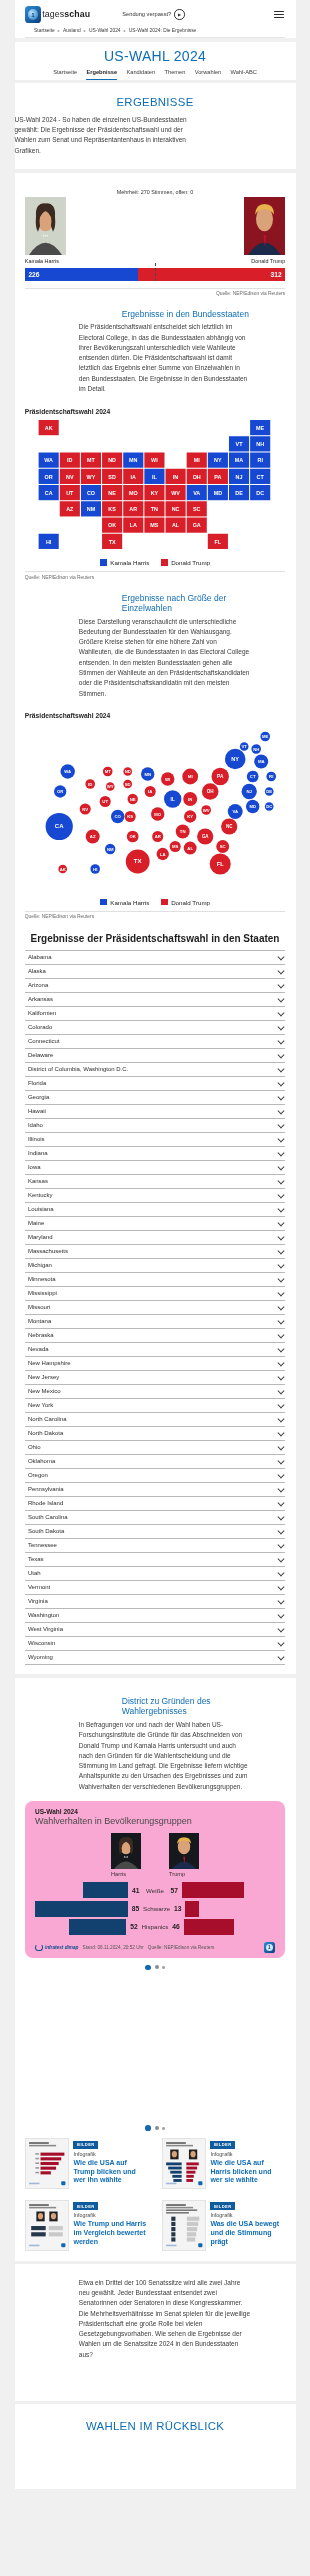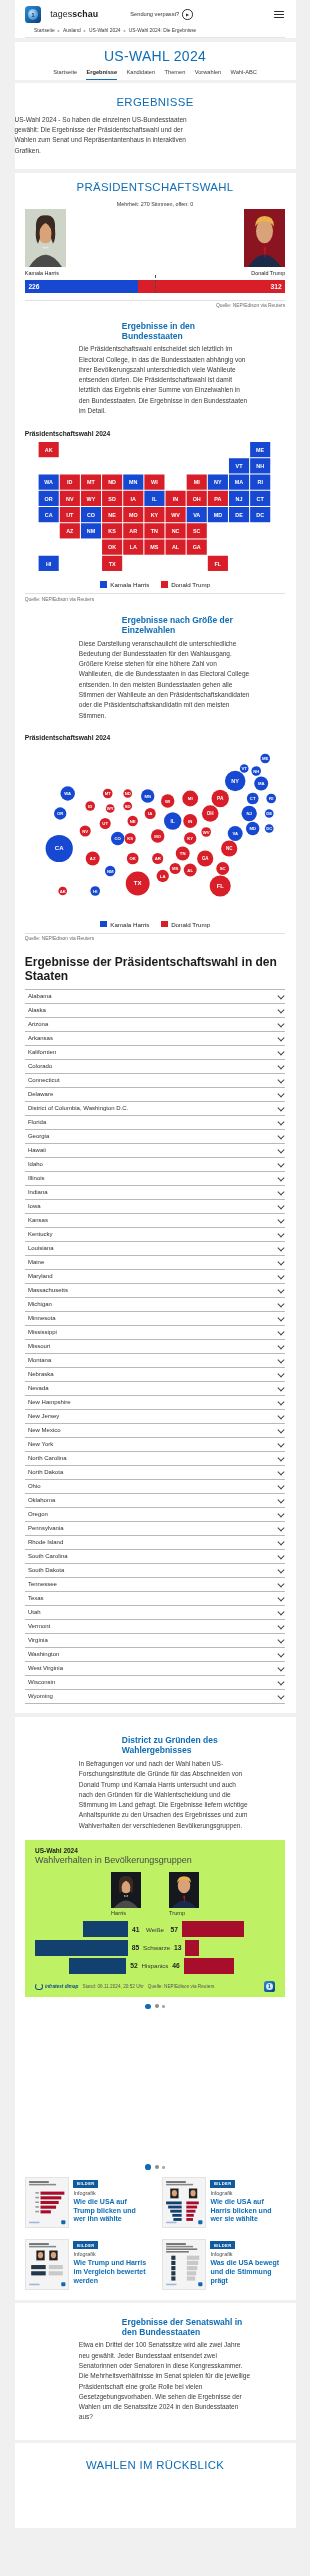--- a/index.html
+++ b/index.html
@@ -4,41 +4,41 @@
 <style>
   html,body{margin:0;padding:0;background:#f0f0f1;font-family:"Liberation Sans",sans-serif;}
   .page{width:310px;margin:0 auto;background:#f0f0f1;overflow:hidden;}
   .sec{margin:0 14.5px 3.6px;background:#fff;}
   .inner{padding:0 10.3px;}
   a,.link{text-decoration:none;color:inherit;cursor:pointer;}
 
   
   .hdr{padding:4.1px 10.3px 0;}
   .hdr-row{display:flex;align-items:center;height:20.7px;}
-  .logo{display:flex;align-items:center;gap:9px;}
+  .logo{display:flex;align-items:center;gap:1px;}
   .logo-box{width:16.5px;height:16.5px;border-radius:3.6px;background:linear-gradient(135deg,#2e8fd8,#0a3d7a);display:flex;align-items:center;justify-content:center;}
   .logo-globe{width:10.3px;height:10.3px;border-radius:50%;background:radial-gradient(circle at 35% 35%,#bfe6ff,#1470b8);display:flex;align-items:center;justify-content:center;color:#0a3d6e;font-weight:bold;font-size:6.2px;}
   .brand{font-size:8.8px;color:#1d1d1d;letter-spacing:0.1px;}
   .brand b{font-weight:700;}
   .sendung{margin-left:32px;display:flex;align-items:center;gap:3.1px;font-size:5.7px;color:#333;}
   .play{width:8.3px;height:8.3px;border:0.7px solid #333;border-radius:50%;display:flex;align-items:center;justify-content:center;font-size:4.1px;color:#333;}
   .burger{margin-left:auto;display:flex;flex-direction:column;gap:1.6px;padding:2.1px 1px;}
   .burger span{display:block;width:10.3px;height:1.2px;background:#2b2b2b;border-radius:0.5px;}
   .crumbs{display:flex;align-items:center;gap:3.1px;font-size:4.9px;color:#3c3c3c;padding:3.1px 0 4.1px 9.3px;border-bottom:0.5px solid #e4e4e4;}
   .crumb-sep{color:#888;font-size:4.1px;}
 
   
   .hub{padding:6.2px 0 0;}
   .hub-title{text-align:center;color:#0f6db6;font-size:14px;letter-spacing:0.3px;font-weight:400;}
   .tabs{display:flex;justify-content:center;gap:9.3px;margin-top:5.7px;padding-bottom:0;}
   .tab{font-size:5.7px;color:#3c3c3c;padding-bottom:3.1px;border-bottom:1px solid transparent;}
   .tab.active{font-weight:700;color:#1d1d1d;border-bottom-color:#0f6db6;}
 
   h2.blue-center{margin:0;text-align:center;color:#0f6db6;font-size:11.4px;font-weight:400;letter-spacing:0.3px;}
-  h3.blue-sub{margin:0 0 3.6px;color:#0f6db6;font-size:8.5px;font-weight:700;padding-left:43px;}
+  h3.blue-sub{margin:0 0 3.6px;color:#0f6db6;font-size:8.5px;font-weight:400;padding-left:43px;}
   .col-text{width:173px;margin-left:54px;}
   .para{font-size:6.5px;line-height:1.58;color:#3a3a3a;margin:0;}
   .sec-pad{padding-top:12.4px;padding-bottom:13.4px;}
 
   
   .ev-wrap{padding:8.3px 10.3px 0;}
   .majority{text-align:center;font-size:5.4px;color:#333;margin-bottom:2.1px;}
   .cand-row{display:flex;justify-content:space-between;align-items:flex-end;}
   .photo{width:41px;height:58px;background:#ddd;display:block;}
   .cand-names{display:flex;justify-content:space-between;font-size:5.4px;color:#222;margin:2.1px 0 4.1px;}
@@ -51,28 +51,28 @@
   .src{font-size:4.9px;color:#6a6a6a;}
   .src.right{text-align:right;}
 
   .chart-label{font-size:6.7px;font-weight:700;color:#1d1d1d;padding:0 10.3px;margin:13.4px 0 5.2px;}
   .map-box{padding:0 10.3px;}
   .legend{display:flex;justify-content:center;gap:11.4px;margin:7.2px 0 5.2px;font-size:6.2px;color:#222;align-items:center;}
   .lg-item{display:flex;align-items:center;gap:3.6px;}
   .lg-sq{width:6.7px;height:6.7px;display:inline-block;}
 
   
-  .list-head{font-size:12px;font-weight:700;color:#1d1d1d;padding:13.4px 10.3px 6.2px;}
+  .list-head{font-size:10px;font-weight:700;color:#1d1d1d;padding:13.4px 10.3px 6.2px;text-align:center;}
   .acc{margin:0 10.3px;border-top:0.5px solid #b9b9b9;}
   .acc-row{display:flex;align-items:center;justify-content:space-between;height:13px;border-bottom:0.5px solid #b9b9b9;padding:0 3.1px;cursor:pointer;}
   .acc-label{font-size:6px;color:#2e2e2e;}
   .chev{width:3.6px;height:3.6px;border-right:0.8px solid #444;border-bottom:0.8px solid #444;transform:rotate(45deg) translateY(-1px);}
 
   
-  .demo-card{margin:9.3px 10.3px 0;background:#bef264;padding:6.7px 10.3px 5.2px;}
+  .demo-card{margin:9.3px 10.3px 0;background:#f9a8d4;padding:6.7px 10.3px 5.2px;border-radius:8px;}
   .demo-kicker{font-size:6.5px;font-weight:700;color:#1d1d1d;}
   .demo-title{font-size:9px;color:#4a4a4a;margin-top:1.6px;}
   .demo-photos{display:flex;gap:28px;justify-content:center;margin-top:6.2px;}
   .demo-photo-col{display:flex;flex-direction:column;align-items:flex-start;width:30px;}
   .demo-photo{width:30px;height:36px;}
   .demo-photo-name{font-size:5.7px;color:#333;margin-top:2.6px;}
   .demo-rows{margin-top:5.2px;display:flex;flex-direction:column;gap:2.1px;}
   .demo-row{display:flex;align-items:center;height:16px;}
   .d-barL{width:93px;display:flex;justify-content:flex-end;}
   .d-barR{width:93px;display:flex;justify-content:flex-start;}
@@ -146,21 +146,20 @@
         <span class="tab">Wahl-ABC</span>
       </nav>
   </section>
 
   <section class="sec sec-pad">
     <h2 class="blue-center">ERGEBNISSE</h2>
     <p class="para col-text" style="margin-top:7.2px">US-Wahl 2024 - So haben die einzelnen US-Bundesstaaten gewählt: Die Ergebnisse der Präsidentschaftswahl und der Wahlen zum Senat und Repräsentantenhaus in interaktiven Grafiken.</p>
   </section>
 
   <section class="sec" style="padding-top:8.3px;padding-bottom:9.3px">
-    <h2 class="blue-center">PRÄSIDENTSCHAFTSWAHL</h2>
 
     <div class="ev-wrap">
       <div class="majority">Mehrheit: 270 Stimmen, offen: 0</div>
       <div class="cand-row">
         <span class="photo" id="photo-harris"><svg viewBox="0 0 82 100" width="100%" height="100%" preserveAspectRatio="none">
               <rect width="82" height="100" fill="#cfd4c8"></rect>
               <path d="M8 100 Q41 58 74 100 Z" fill="#4a4a4a"></path>
               <ellipse cx="41" cy="38" rx="17" ry="21" fill="#d9a278"></ellipse>
               <path d="M22 34 Q20 10 41 11 Q62 10 60 34 Q62 52 56 60 L52 50 Q56 30 41 24 Q26 30 30 50 L26 60 Q20 52 22 34 Z" fill="#3a2a22"></path>
               <circle cx="41" cy="67" r="1.6" fill="#eee"></circle>
@@ -1039,21 +1038,20 @@
           <div class="t-body"><span class="badge">BILDER</span><div class="t-kicker">Infografik</div><div class="t-title">Was die USA bewegt und die Stimmung prägt</div></div>
         </div>
       </div>
   </section>
 
 
 
   <section class="sec" style="height:123px;padding-top:13.4px">
     <div class="inner">
       <div class="col-text">
-        <h3 class="blue-sub">Ergebnisse der Senatswahl in den Bundesstaaten</h3>
         <p class="para">Etwa ein Drittel der 100 Senatssitze wird alle zwei Jahre neu gewählt. Jeder Bundesstaat entsendet zwei Senatorinnen oder Senatoren in diese Kongresskammer. Die Mehrheitsverhältnisse im Senat spielen für die jeweilige Präsidentschaft eine große Rolle bei vielen Gesetzgebungsvorhaben. Wie sehen die Ergebnisse der Wahlen um die Senatssitze 2024 in den Bundesstaaten aus?</p>
       </div>
     </div>
   </section>
 
   <section class="sec headline-sec" style="height:85px">
     <h2 class="blue-center">WAHLEN IM RÜCKBLICK</h2>
   </section>
 
 </div>

